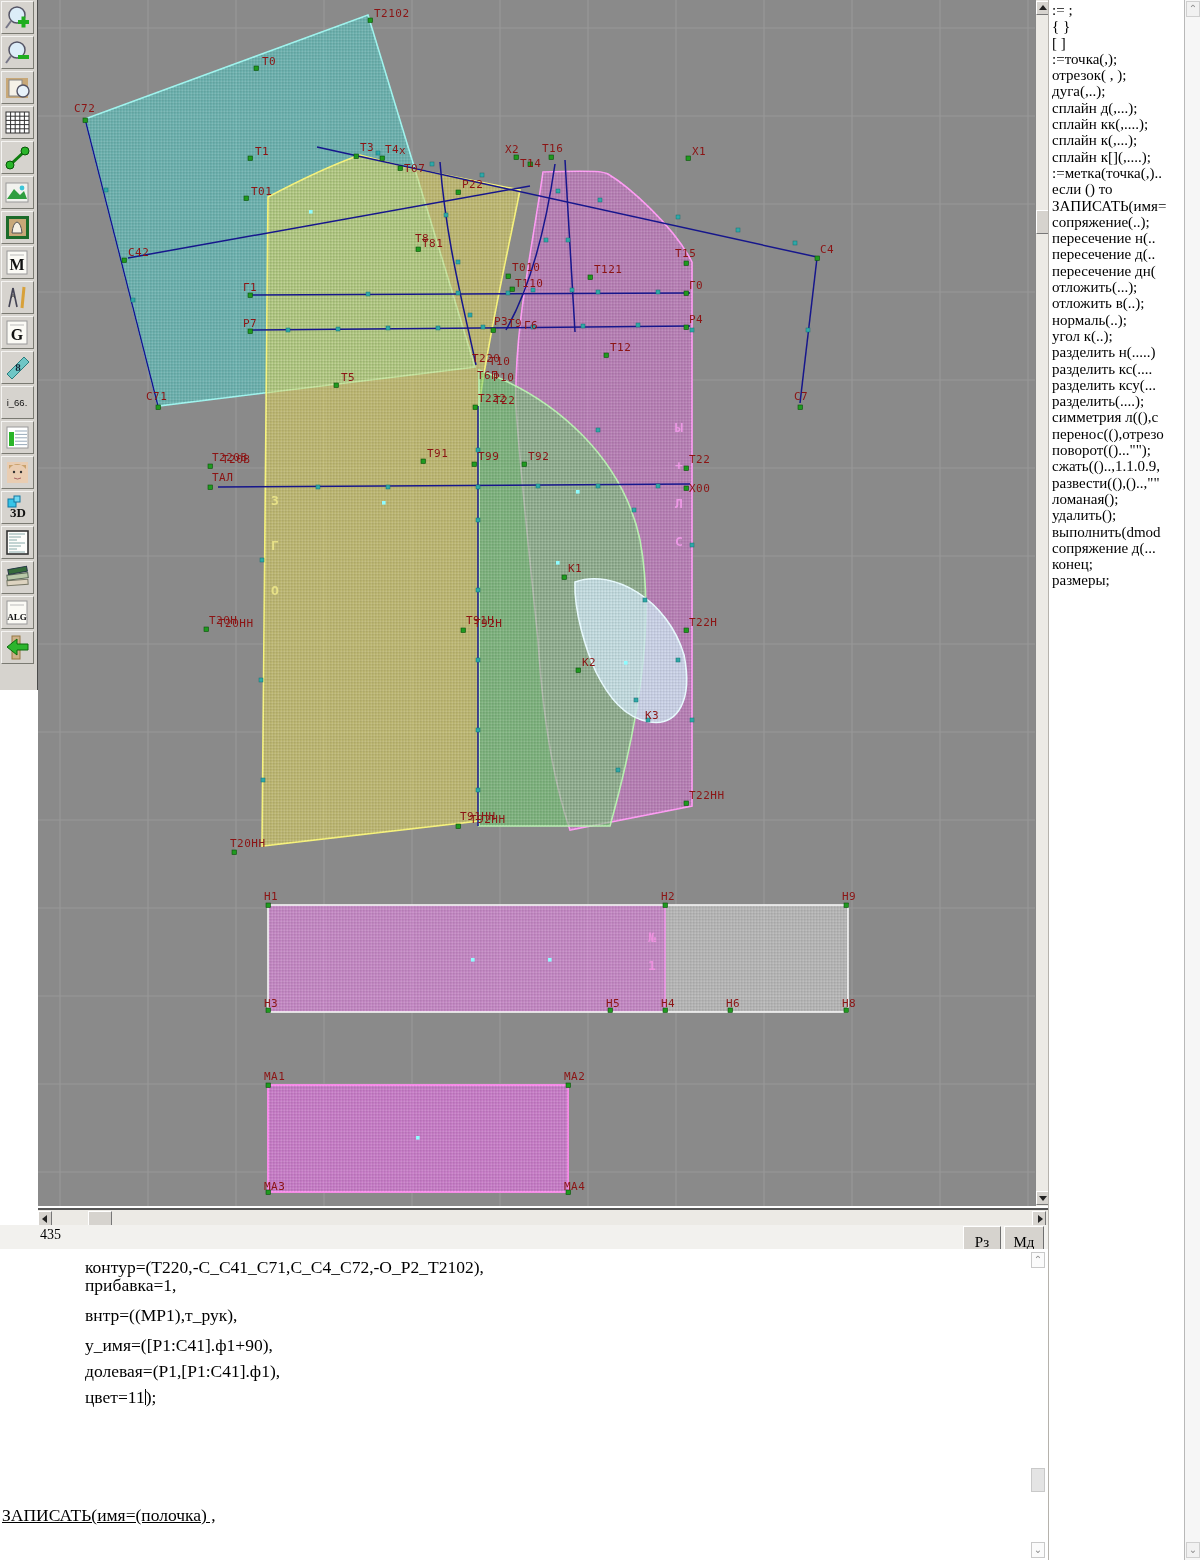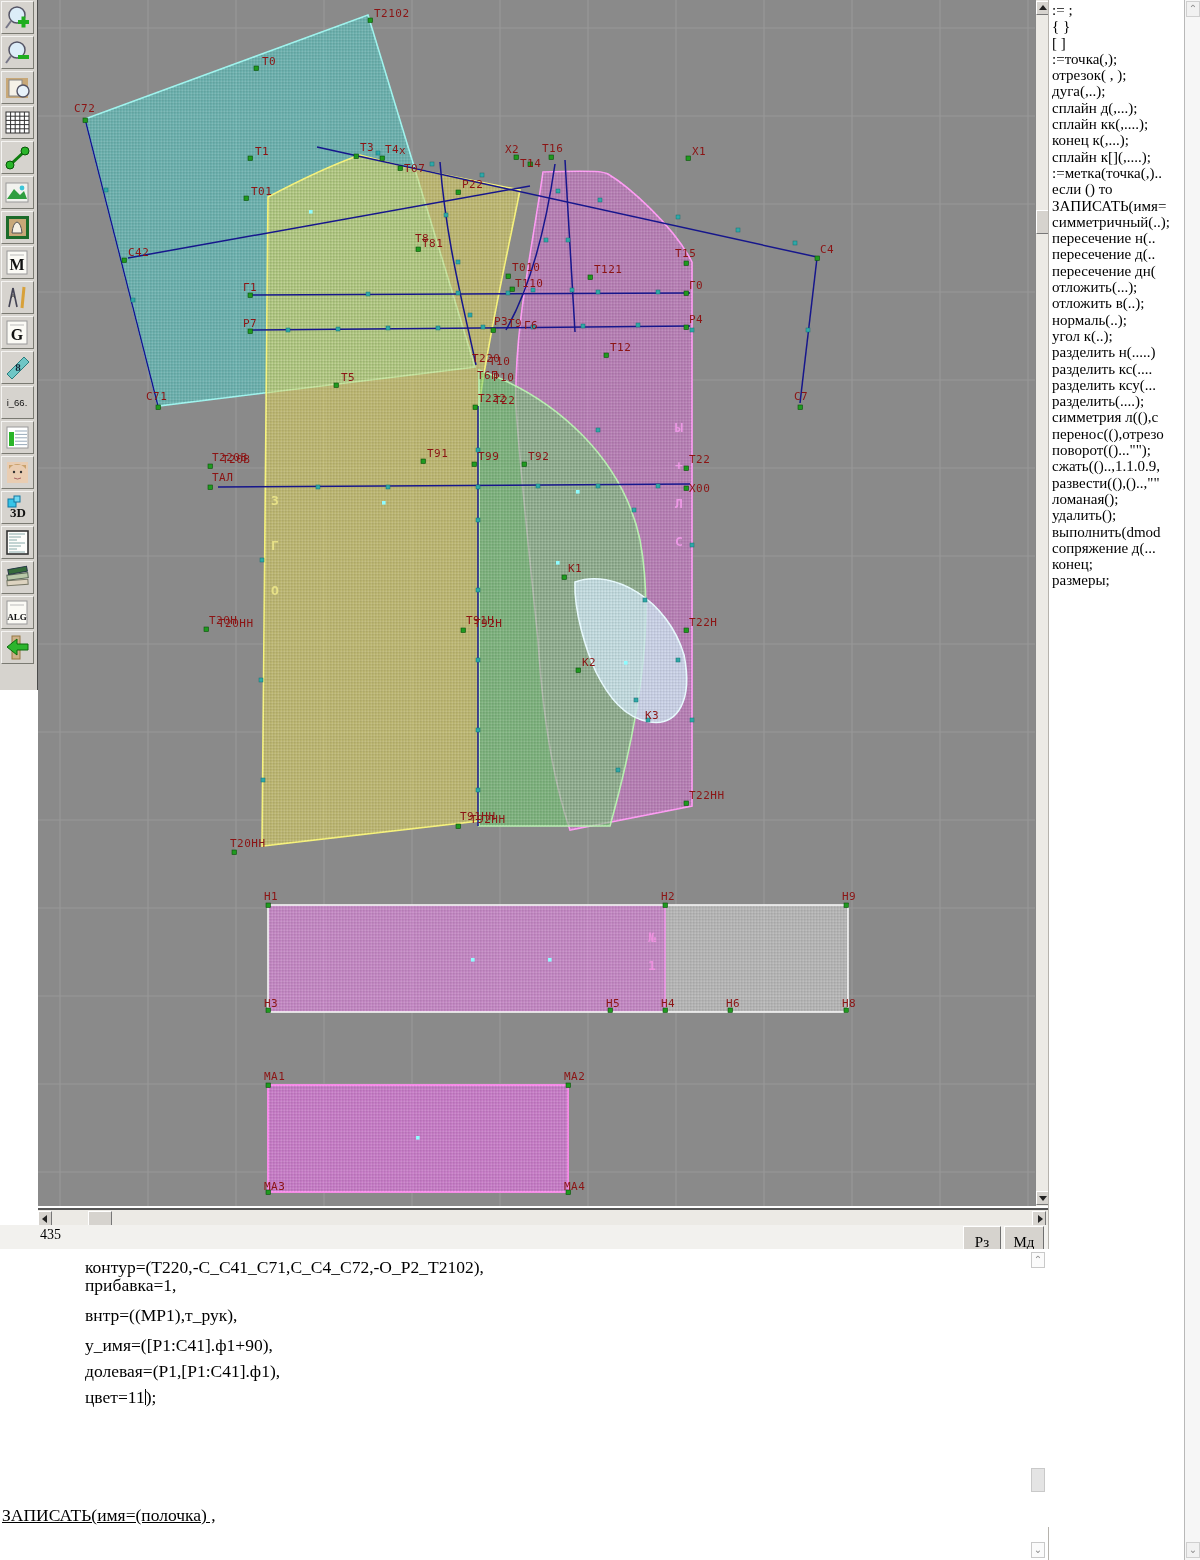--- a/index.html
+++ b/index.html
@@ -49,21 +49,21 @@
   .tril{position:absolute;width:0;height:0;border-top:4px solid transparent;border-bottom:4px solid transparent;top:3px;}
 
   
   #statusbar{position:absolute;left:0;top:1225px;width:1048px;height:24px;background:#f2f1ee;}
   #status-left{position:absolute;left:40px;top:2px;font-family:"Liberation Serif",serif;font-size:14px;color:#000;}
   .modebtn{position:absolute;top:1px;height:32px;background:#d6d3ce;border:1px solid;
     border-color:#fff #6f6f6f #6f6f6f #fff;font-family:"Liberation Serif",serif;font-size:15px;
     text-align:center;line-height:18px;box-sizing:border-box;}
 
   
-  #editor{position:absolute;left:0;top:1249px;width:1029px;height:278px;background:#ffffff;overflow:hidden;padding-left:32px;}
+  #editor{position:absolute;left:0;top:1249px;width:1029px;height:278px;background:#ffffff;overflow:hidden;}
   .edline{position:absolute;font-family:"Liberation Serif",serif;font-size:17.5px;color:#000;white-space:pre;}
   #cursor{display:inline-block;width:1px;height:16px;background:#000;vertical-align:-2px;}
   #ed-scroll{position:absolute;left:1029px;top:1249px;width:18px;height:311px;background:#fff;}
   .edsb{position:absolute;left:2px;width:14px;box-sizing:border-box;border:1px solid #c9c9c9;background:#fbfbfb;
     color:#8a8a8a;font-size:10px;text-align:center;}
 </style>
 </head>
 <body>
 
 <div id="stage">
@@ -473,26 +473,26 @@
   <div id="right-panel">
     <div id="cmd-list">
         <div class="cmd-item">:= ;</div>
         <div class="cmd-item">{  }</div>
         <div class="cmd-item">[  ]</div>
         <div class="cmd-item">:=точка(,);</div>
         <div class="cmd-item">отрезок( , );</div>
         <div class="cmd-item">дуга(,..);</div>
         <div class="cmd-item">сплайн  д(,...);</div>
         <div class="cmd-item">сплайн  кк(,....);</div>
-        <div class="cmd-item">конец  к(,...);</div>
+        <div class="cmd-item">сплайн  к(,...);</div>
         <div class="cmd-item">сплайн  к[](,....);</div>
         <div class="cmd-item">:=метка(точка(,)..</div>
         <div class="cmd-item">если () то</div>
         <div class="cmd-item">ЗАПИСАТЬ(имя=</div>
-        <div class="cmd-item">симметричный(..);</div>
+        <div class="cmd-item">сопряжение(..);</div>
         <div class="cmd-item">пересечение  н(..</div>
         <div class="cmd-item">пересечение  д(..</div>
         <div class="cmd-item">пересечение  дн(</div>
         <div class="cmd-item">отложить(...);</div>
         <div class="cmd-item">отложить  в(..);</div>
         <div class="cmd-item">нормаль(..);</div>
         <div class="cmd-item">угол  к(..);</div>
         <div class="cmd-item">разделить  н(.....)</div>
         <div class="cmd-item">разделить  кс(....</div>
         <div class="cmd-item">разделить  ксу(...</div>

